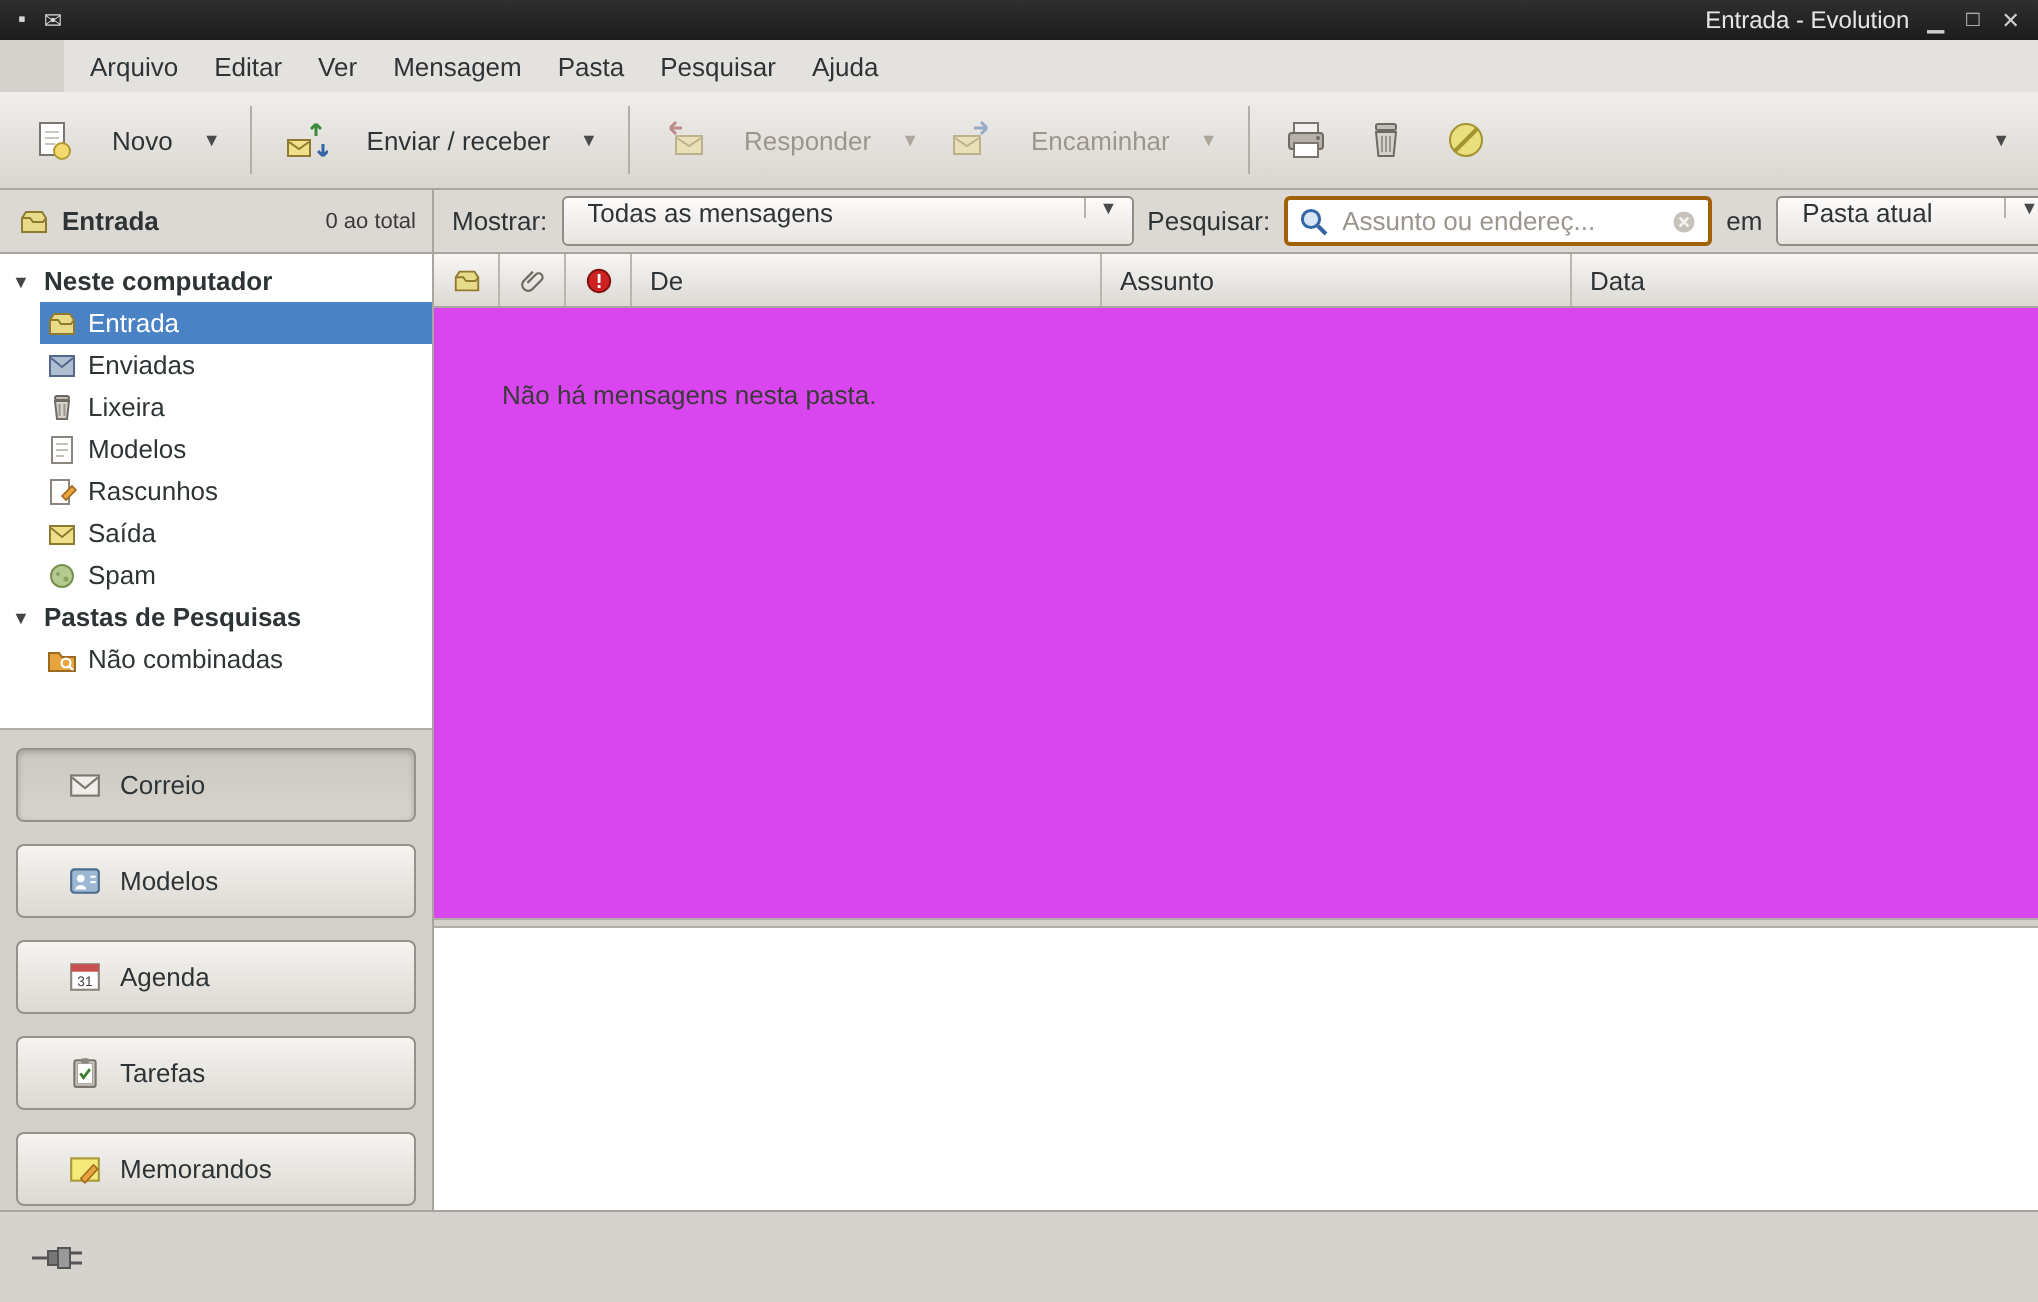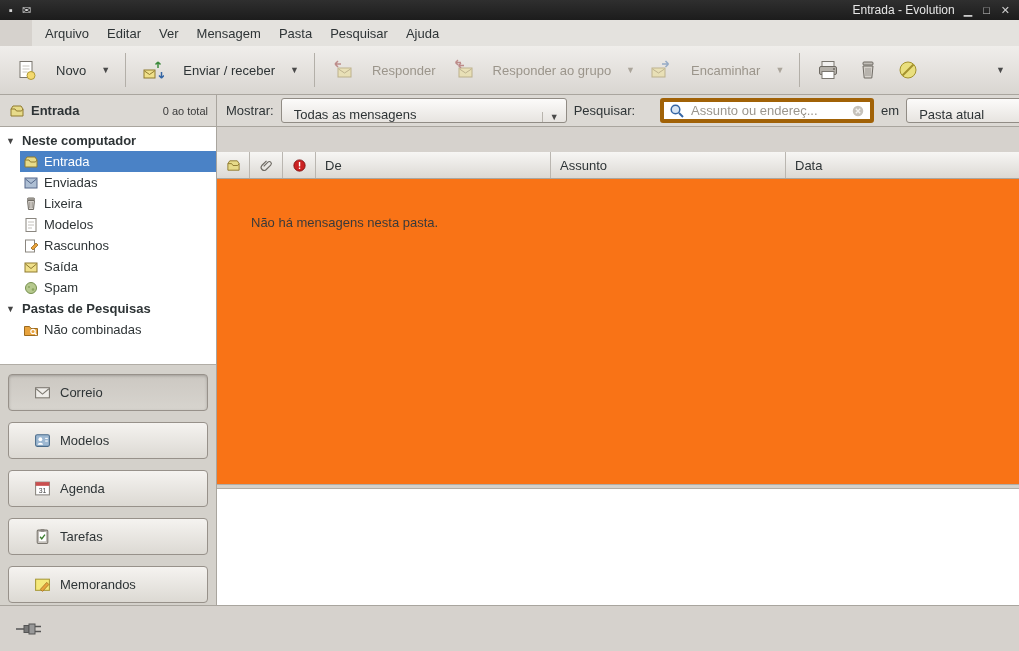--- a/index.html
+++ b/index.html
@@ -28,45 +28,45 @@
   .tsep{width:1px;align-self:stretch;margin:7px 8px;background:#b3afa8;}
   .spacer{flex:1;}
   .icon-btn{padding:8px 9px;border-radius:3px;display:flex;align-items:center;}
 
   
   .row2{height:32px;flex:0 0 auto;display:flex;border-bottom:1px solid #a9a59e;background:#dcd9d4;}
   .folder-header{width:217px;flex:0 0 auto;border-right:1px solid #a9a59e;display:flex;align-items:center;gap:6px;padding:0 8px;}
   .fh-title{font-weight:bold;}
   .fh-count{margin-left:auto;font-size:11px;color:#3a3a3a;}
   .filter-bar{flex:1;display:flex;align-items:center;gap:7px;padding:0 9px;}
-  .combo{display:flex;align-items:flex-end;height:25px;background:linear-gradient(#fcfbfa,#e7e4e0);border:1px solid #918c85;border-radius:3px;padding:0 7px 0 12px;}
+  .combo{display:flex;align-items:flex-start;height:25px;background:linear-gradient(#fcfbfa,#e7e4e0);border:1px solid #918c85;border-radius:3px;padding:0 7px 0 12px;}
   .combo-label{flex:1;overflow:hidden;white-space:nowrap;}
   .combo-arrow{margin-left:10px;border-left:1px solid #b8b4ad;padding-left:7px;font-size:9px;color:#4a4a4a;}
   .combo-show{width:286px;}
   .combo-scope{width:139px;}
-  .search-entry{width:214px;height:25px;background:#fff;border:4px solid #a16207;border-radius:3px;display:flex;align-items:center;gap:4px;padding:0 5px;margin-left:18px;}
+  .search-entry{width:214px;height:25px;background:#fff;border:2px solid #a16207;border-radius:3px;display:flex;align-items:center;gap:4px;padding:0 5px;}
   .search-entry input{flex:1;min-width:0;border:none;outline:none;background:transparent;font-family:"Liberation Sans",sans-serif;font-size:13px;color:#333;}
   .search-entry input::placeholder{color:#9a958d;}
 
   
   .body{flex:1;min-height:0;display:flex;}
   .sidebar{width:217px;flex:0 0 auto;border-right:1px solid #a9a59e;display:flex;flex-direction:column;background:#fff;}
   .tree{height:237px;flex:0 0 auto;padding-top:3px;background:#fff;overflow:hidden;}
   .tree-group{display:flex;align-items:center;gap:5px;height:21px;font-weight:bold;padding-left:6px;}
   .expander{font-size:9px;color:#444;width:11px;}
   .tree-row{display:flex;align-items:center;gap:5px;height:21px;margin-left:20px;padding-left:2px;cursor:default;}
   .tree-row.selected{background:#4a82c6;color:#fff;}
   .ticon16{display:flex;align-items:center;width:17px;justify-content:center;}
 
   .switcher{flex:1;background:#d4d1cb;border-top:1px solid #b1ada6;padding:9px 8px;display:flex;flex-direction:column;gap:11px;}
   .sw-btn{height:37px;flex:0 0 auto;border:1px solid #97918a;border-radius:4px;background:linear-gradient(#f5f3f0,#dcd9d3);display:flex;align-items:center;gap:9px;padding:0 25px;cursor:default;}
   .sw-btn.active{background:linear-gradient(#ccc8c2,#d7d4ce);box-shadow:inset 0 1px 3px rgba(0,0,0,.22);}
 
   
-  .main{flex:1;min-width:0;display:flex;flex-direction:column;background:#f97316;margin-top:25px;}
+  .main{flex:1;min-width:0;display:flex;flex-direction:column;background:#d946ef;}
   .list-header{height:27px;flex:0 0 auto;display:flex;background:linear-gradient(#f7f6f4,#dcd9d4);border-bottom:1px solid #aaa69f;}
   .col{display:flex;align-items:center;border-right:1px solid #bab6b0;padding:0 9px;color:#2e3436;}
   .col-icon{width:33px;justify-content:center;padding:0;}
   .col-de{width:235px;}
   .col-assunto{width:235px;}
   .col-data{flex:1;border-right:none;}
   .list-body{height:305px;flex:0 0 auto;padding:36px 0 0 34px;color:#3a3a3a;}
   .splitter{height:5px;flex:0 0 auto;background:#d4d1cb;border-top:1px solid #b1ada6;border-bottom:1px solid #b1ada6;cursor:row-resize;}
   .preview{flex:1;background:#fff;}
 
@@ -136,31 +136,20 @@
       <span class="tico">
           <svg width="22" height="22" viewBox="0 0 22 22">
             <rect x="7" y="9" width="13" height="9" fill="#f0e08a" stroke="#8f7a2f"></rect>
             <path d="M7.5 10 13.5 14 19.5 10" fill="none" stroke="#8f7a2f"></path>
             <path d="M10 5 H4 M4 5 l3 -3 M4 5 l3 3" stroke="#8a2020" stroke-width="1.5" fill="none"></path>
           </svg>
         </span>
       <span>Responder</span>
     </div>
 
-    <div class="tbtn disabled">
-      <span class="tico">
-          <svg width="22" height="22" viewBox="0 0 22 22">
-            <rect x="7" y="9" width="13" height="9" fill="#f0e08a" stroke="#8f7a2f"></rect>
-            <path d="M7.5 10 13.5 14 19.5 10" fill="none" stroke="#8f7a2f"></path>
-            <path d="M9 3.5 H3.5 M3.5 3.5 l2.5 -2.5 M3.5 3.5 l2.5 2.5" stroke="#8a2020" stroke-width="1.4" fill="none"></path>
-            <path d="M12 6.5 H6.5 M6.5 6.5 l2.5 -2.5 M6.5 6.5 l2.5 2.5" stroke="#8a2020" stroke-width="1.4" fill="none"></path>
-          </svg>
-        </span>
-      <span>Responder ao grupo</span>
-    </div>
     <span class="tarrow disabled">▼</span>
 
     <div class="tbtn disabled">
       <span class="tico">
           <svg width="22" height="22" viewBox="0 0 22 22">
             <rect x="2" y="9" width="13" height="9" fill="#f0e08a" stroke="#8f7a2f"></rect>
             <path d="M2.5 10 8.5 14 14.5 10" fill="none" stroke="#8f7a2f"></path>
             <path d="M12 5 h6.5 M18.5 5 l-3 -3 M18.5 5 l-3 3" stroke="#3465a4" stroke-width="1.5" fill="none"></path>
           </svg>
         </span>

